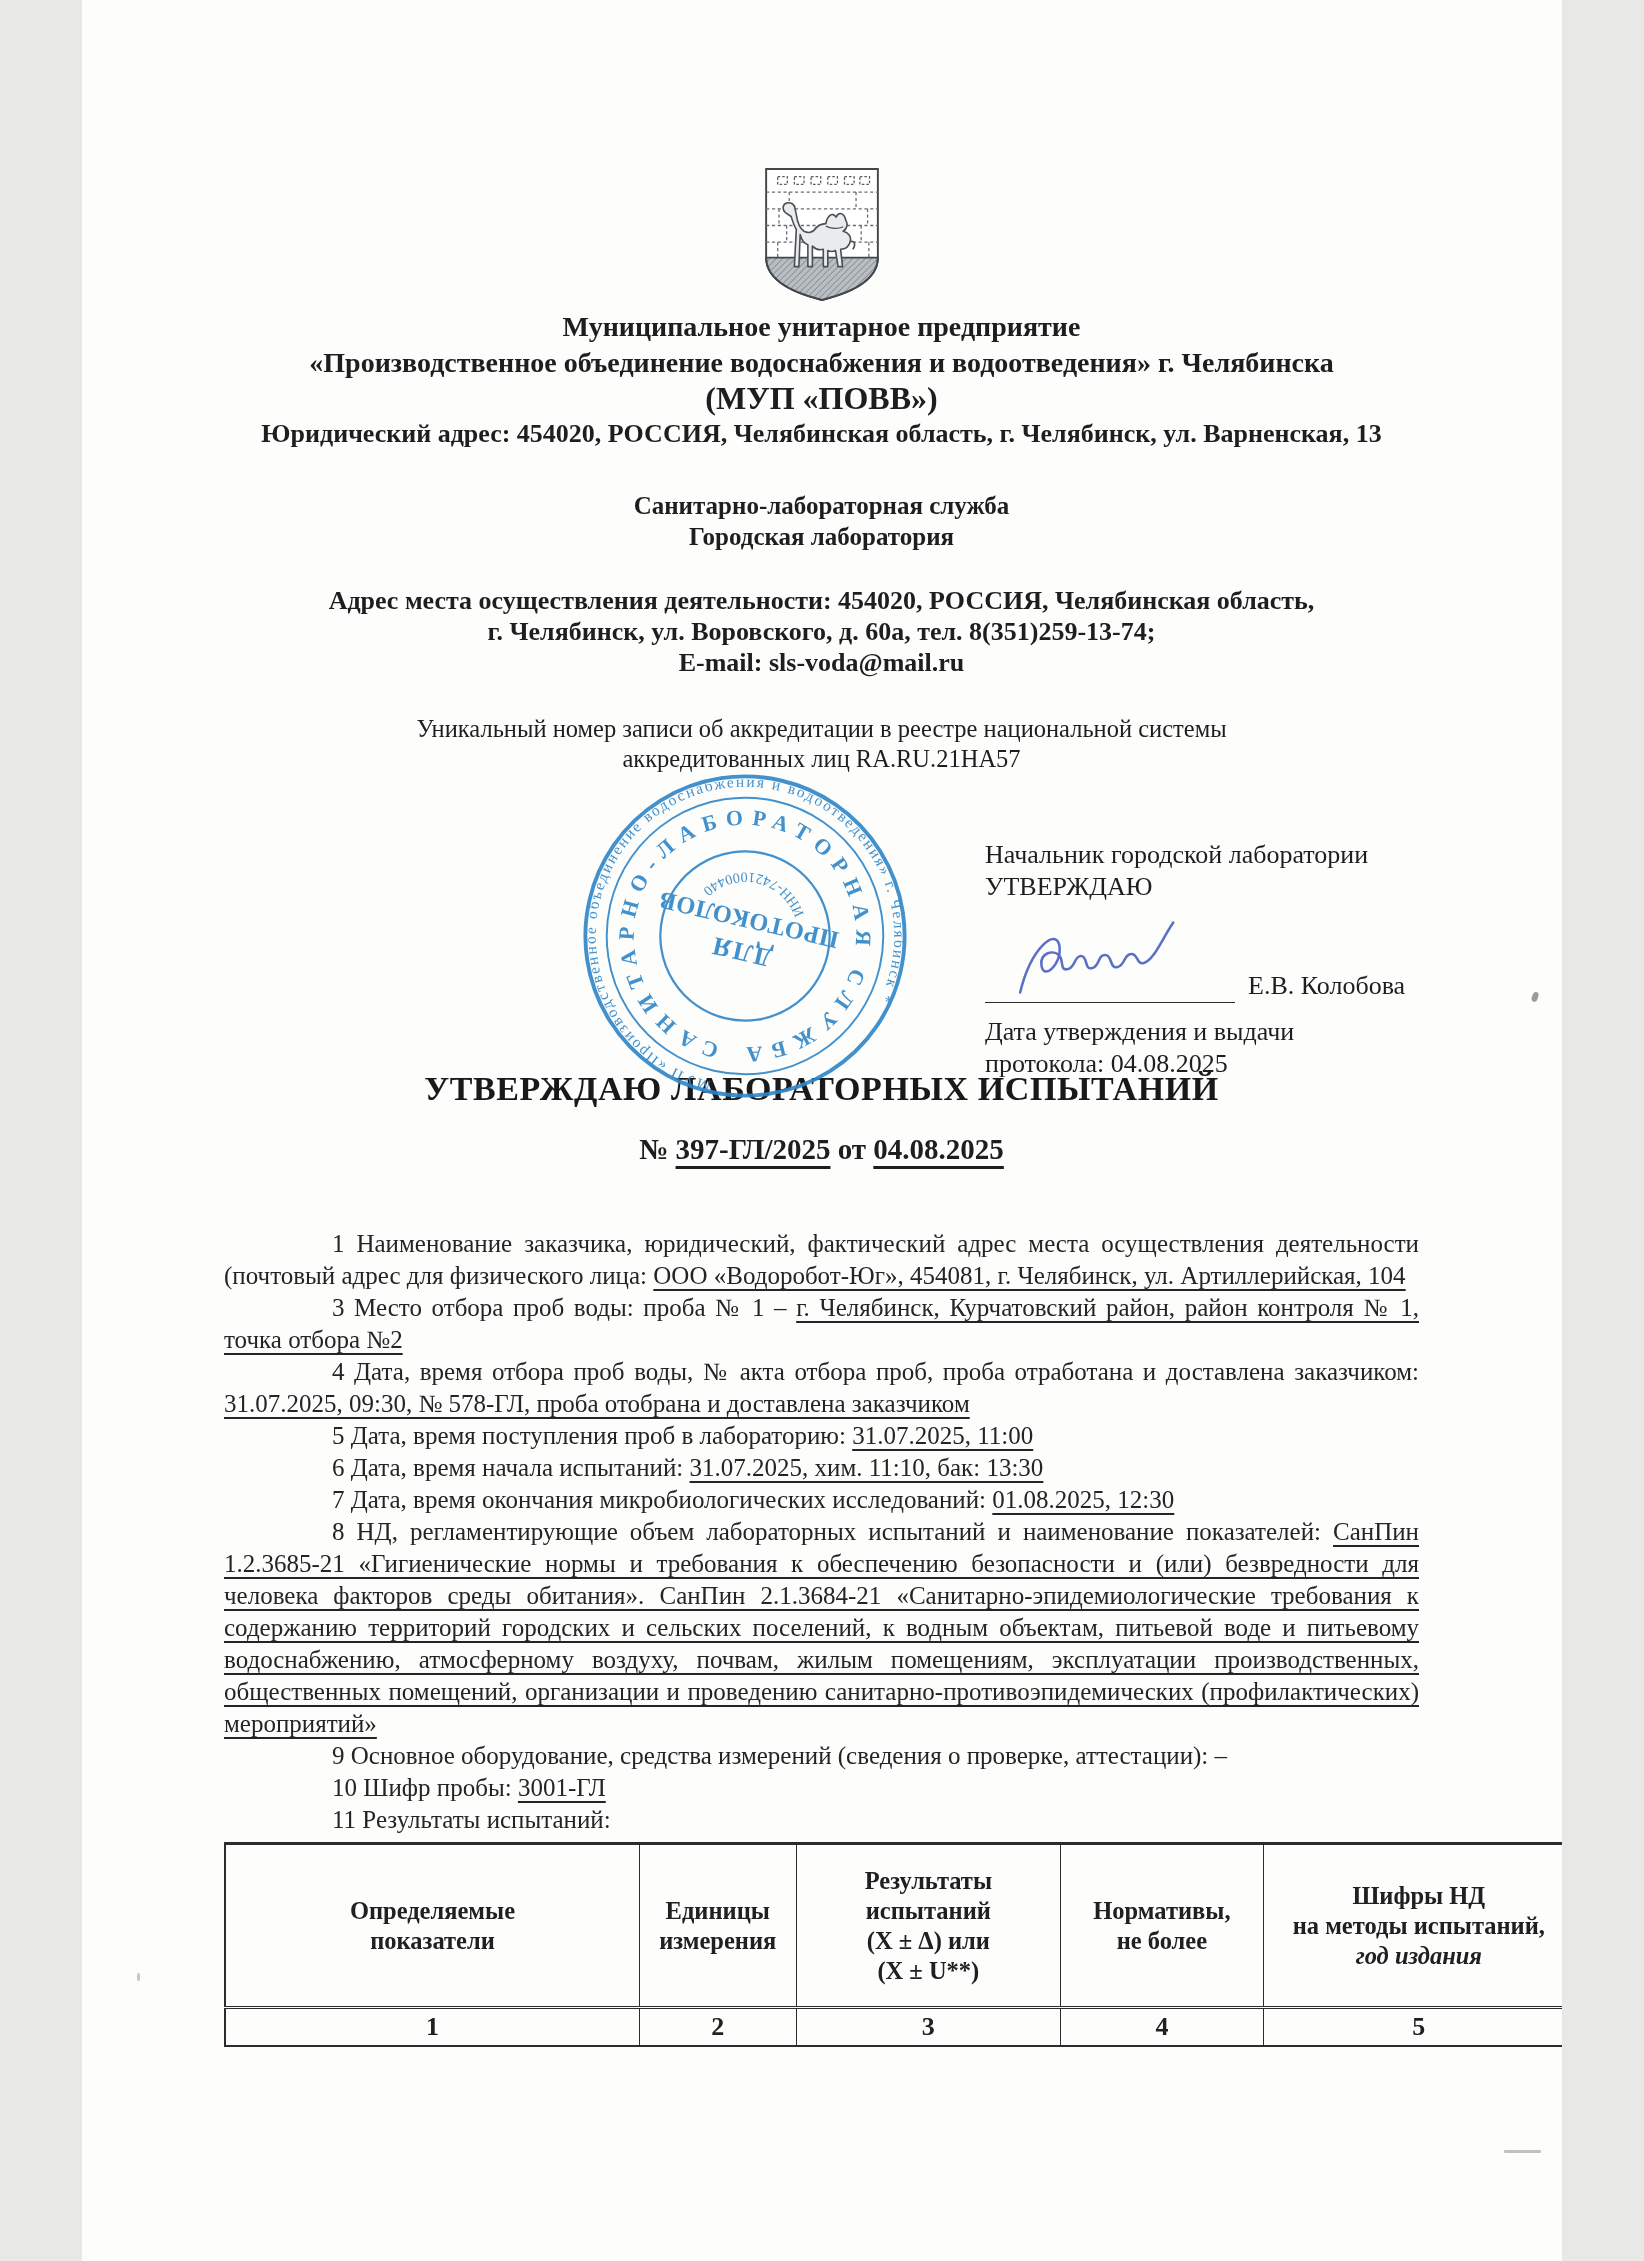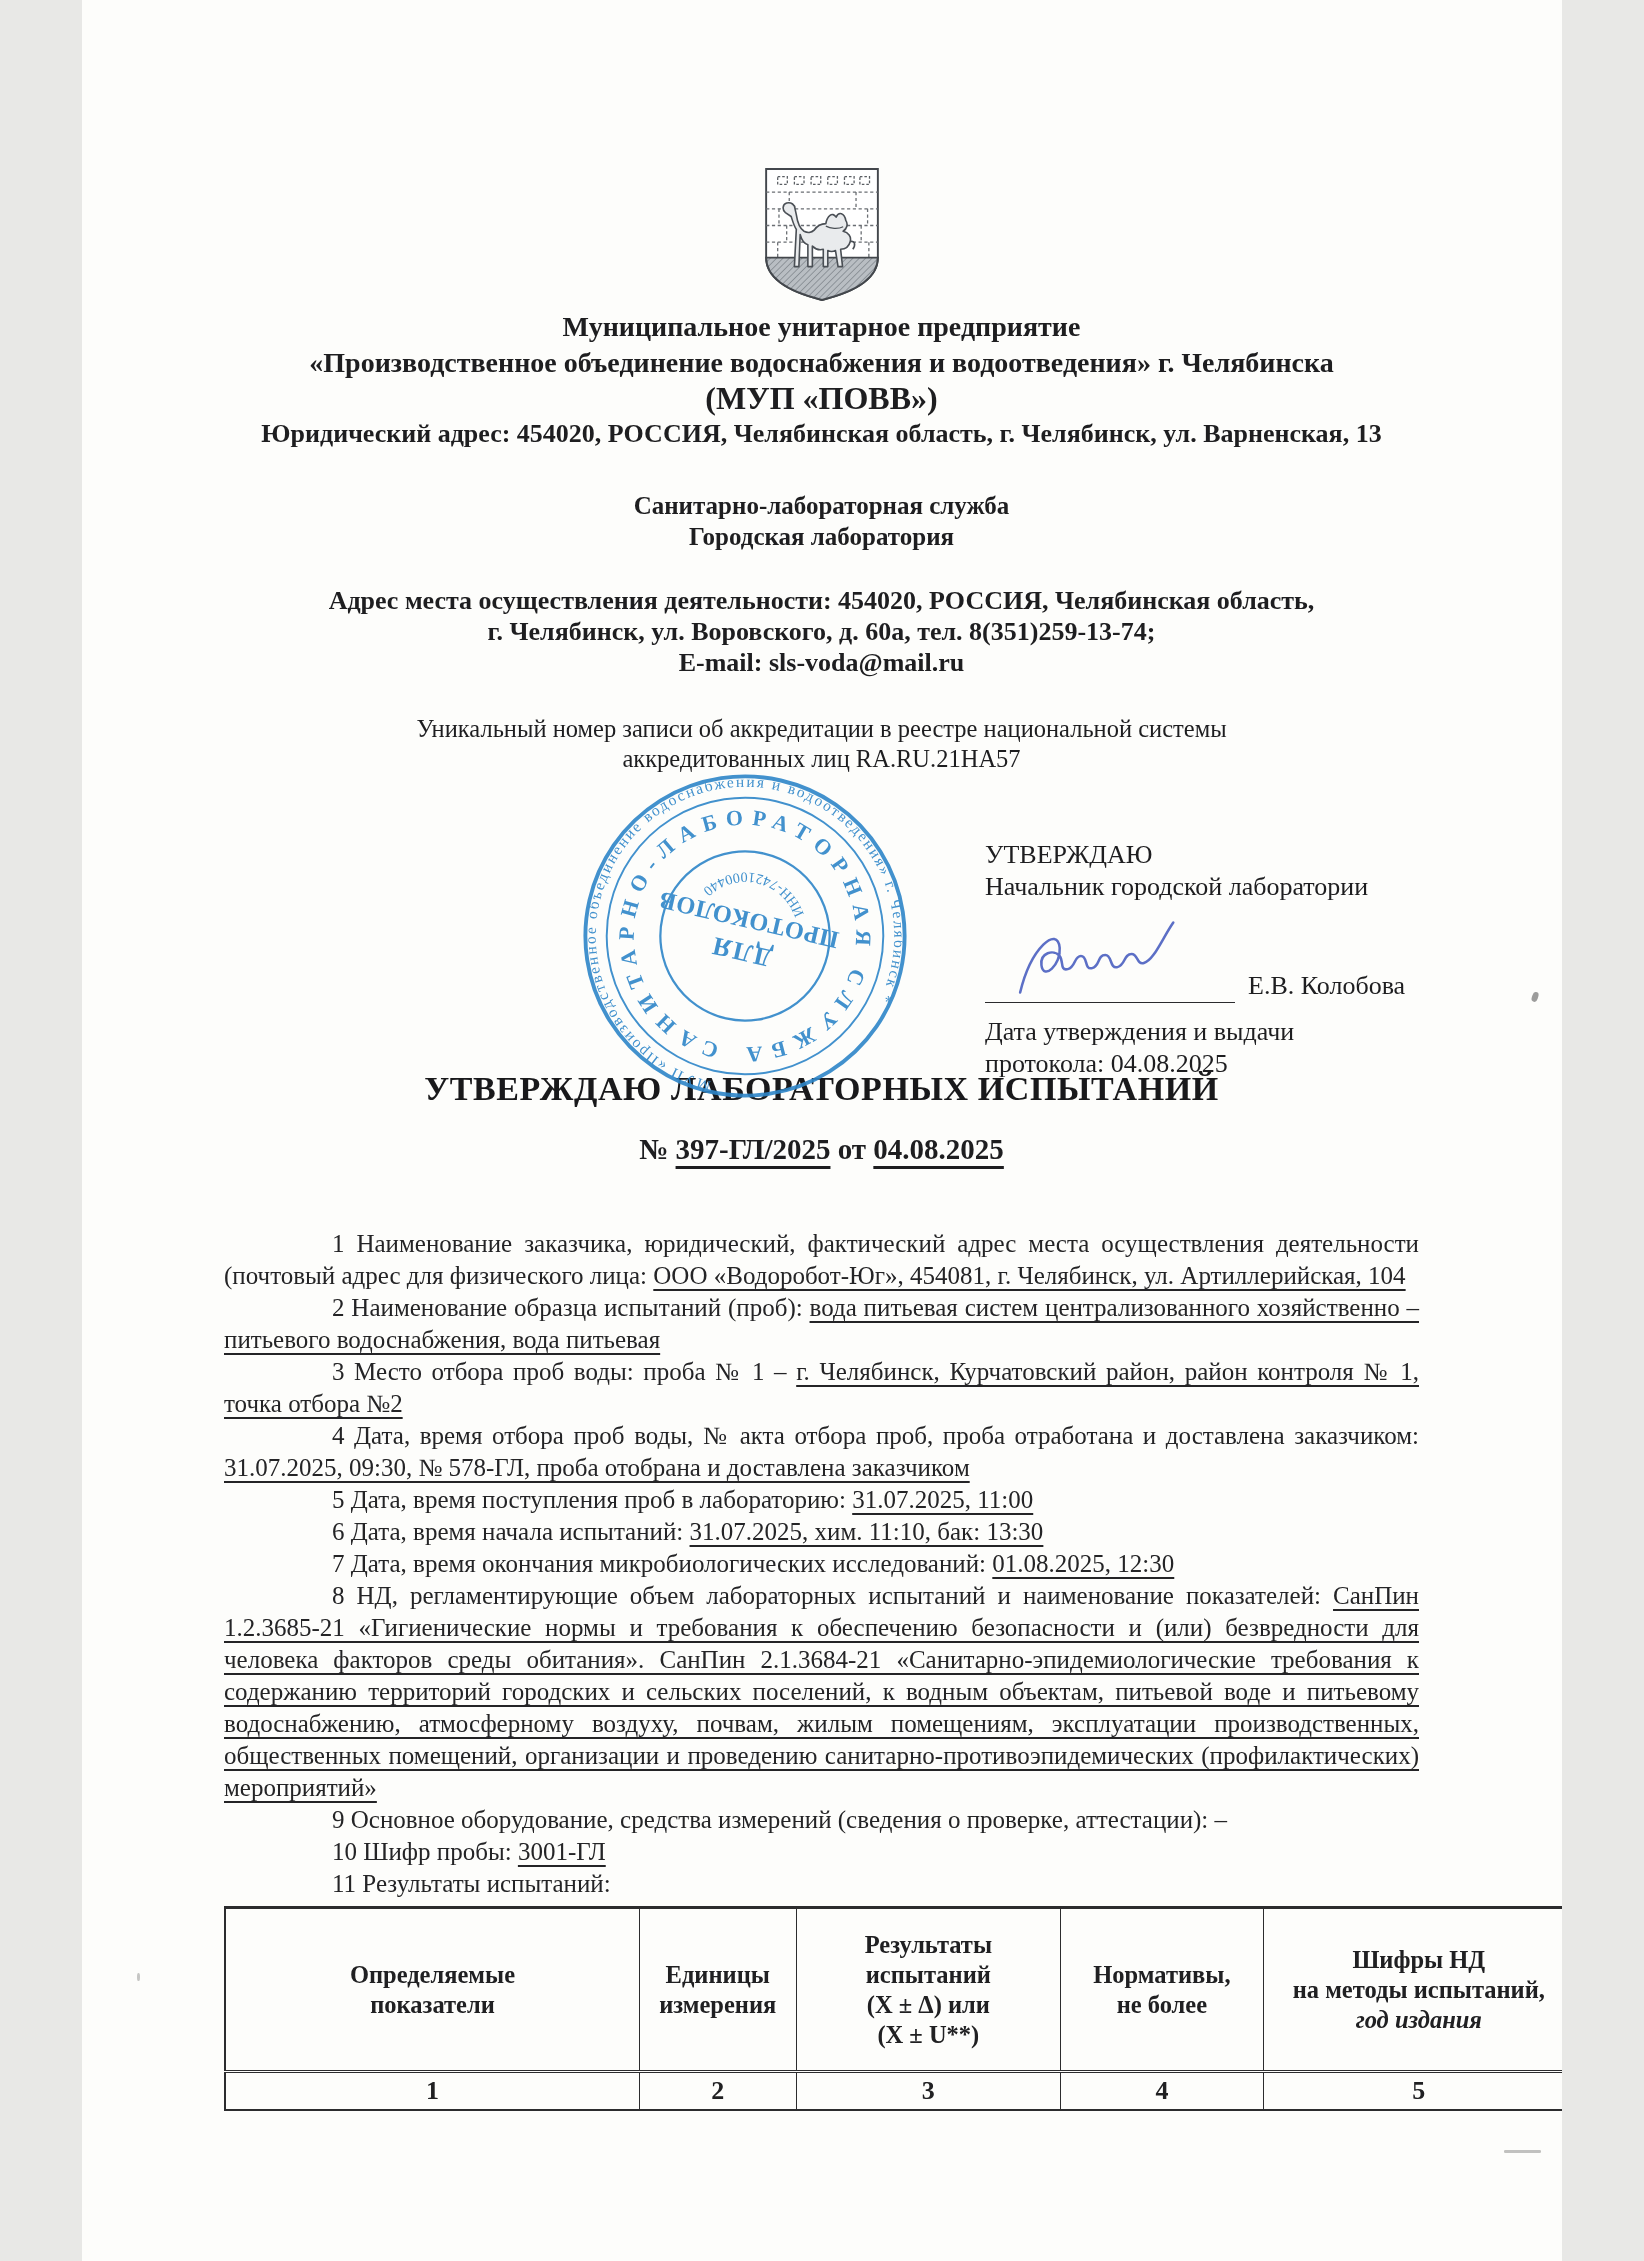--- a/index.html
+++ b/index.html
@@ -192,22 +192,22 @@
             <textPath href="#innArc" startOffset="50%">ИНН-7421000440</textPath>
           </text>
           <text x="260" y="248" text-anchor="middle" font-size="40" font-weight="bold" letter-spacing="3">ДЛЯ</text>
           <text x="260" y="298" text-anchor="middle" font-size="38" font-weight="bold" letter-spacing="1">ПРОТОКОЛОВ</text>
         </g>
       </g>
     </svg>
   </div>
 
   <div class="approval">
+    <p>Начальник городской лаборатории</p>
     <p>УТВЕРЖДАЮ</p>
-    <p>Начальник городской лаборатории</p>
     <div class="sig-row">
       <div class="sig-line">
         <svg class="sig-svg" viewBox="0 0 420 170">
           <path d="M18 150 C40 60 92 18 96 62 C99 94 64 128 60 96 C57 72 84 64 96 78
                    C104 88 96 108 112 104 C128 100 124 78 138 78 C152 78 144 106 160 102
                    C176 98 170 76 186 76 C200 76 194 104 210 100 C226 96 222 74 238 74
                    C250 74 248 96 262 92 C282 86 298 44 320 12" fill="none" stroke="#4a5fc0" stroke-width="5" stroke-linecap="round" opacity="0.9"></path>
         </svg>
       </div>
       <span class="sig-name">Е.В. Колобова</span>
@@ -216,21 +216,20 @@
       <p>Дата утверждения и выдачи</p>
       <p>протокола: 04.08.2025</p>
     </div>
   </div>
 
   <h1 class="doc-title">УТВЕРЖДАЮ ЛАБОРАТОРНЫХ ИСПЫТАНИЙ</h1>
   <p class="proto-num"><span>№ </span><span class="uline">397-ГЛ/2025</span><span> от </span><span class="uline">04.08.2025</span></p>
 
   <div class="items">
     <p><span>1 Наименование заказчика, юридический, фактический адрес места осуществления деятельности (почтовый адрес для физического лица: </span><span class="uline">ООО «Водоробот-Юг», 454081, г. Челябинск, ул. Артиллерийская, 104</span></p>
-    <p><span>2 Наименование образца испытаний (проб): </span><span class="uline">вода питьевая систем централизованного хозяйственно – питьевого водоснабжения, вода питьевая</span></p>
     <p><span>3 Место отбора проб воды: проба № 1 – </span><span class="uline">г. Челябинск, Курчатовский район, район контроля № 1, точка отбора №2</span></p>
     <p><span>4 Дата, время отбора проб воды, № акта отбора проб, проба отработана и доставлена заказчиком: </span><span class="uline">31.07.2025, 09:30, № 578-ГЛ, проба отобрана и доставлена заказчиком</span></p>
     <p><span>5 Дата, время поступления проб в лабораторию: </span><span class="uline">31.07.2025, 11:00</span></p>
     <p><span>6 Дата, время начала испытаний: </span><span class="uline">31.07.2025, хим. 11:10, бак: 13:30</span></p>
     <p><span>7 Дата, время окончания микробиологических исследований: </span><span class="uline">01.08.2025, 12:30</span></p>
     <p><span>8 НД, регламентирующие объем лабораторных испытаний и наименование показателей: </span><span class="uline">СанПин 1.2.3685-21 «Гигиенические нормы и требования к обеспечению безопасности и (или) безвредности для человека факторов среды обитания». СанПин 2.1.3684-21 «Санитарно-эпидемиологические требования к содержанию территорий городских и сельских поселений, к водным объектам, питьевой воде и питьевому водоснабжению, атмосферному воздуху, почвам, жилым помещениям, эксплуатации производственных, общественных помещений, организации и проведению санитарно-противоэпидемических (профилактических) мероприятий»</span></p>
     <p><span>9 Основное оборудование, средства измерений (сведения о проверке, аттестации): –</span></p>
     <p><span>10 Шифр пробы: </span><span class="uline">3001-ГЛ</span></p>
     <p><span>11 Результаты испытаний:</span></p>
   </div>

